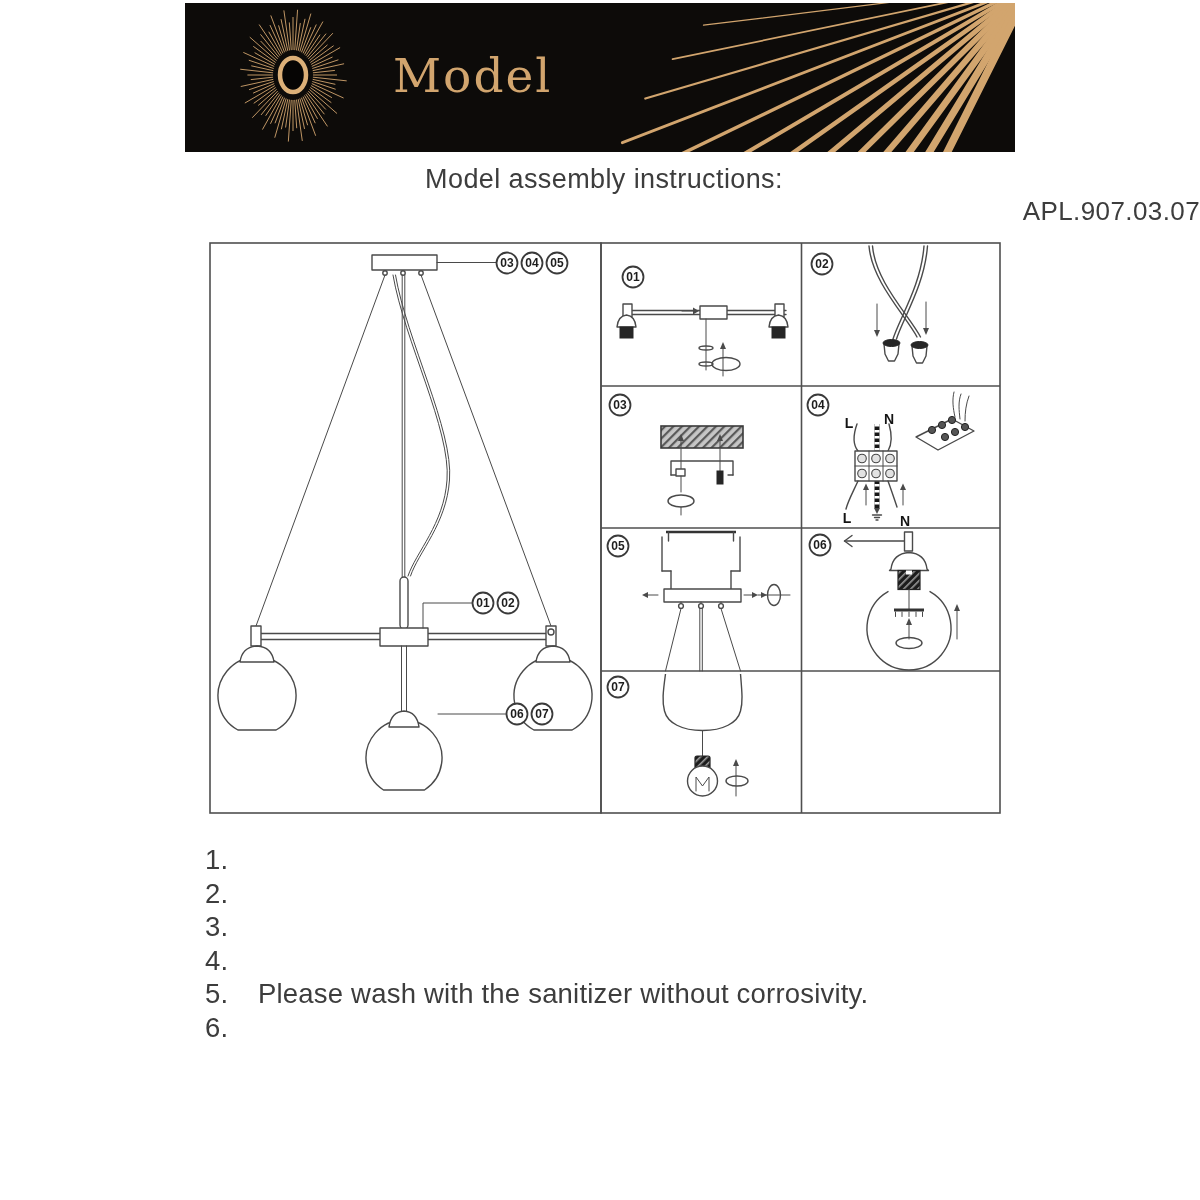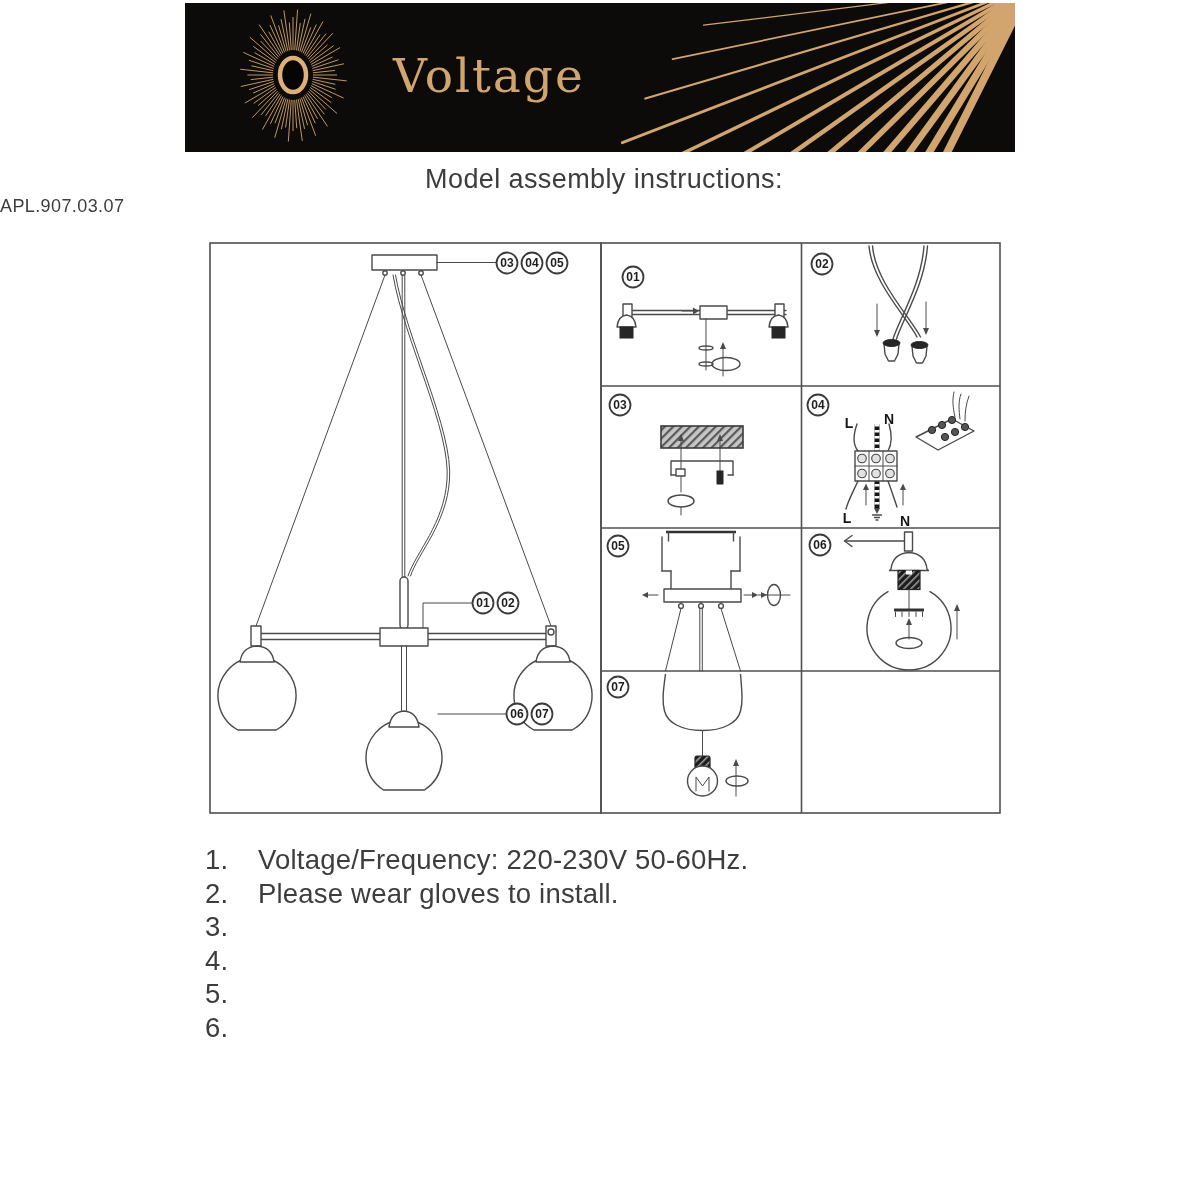--- a/index.html
+++ b/index.html
@@ -13,22 +13,22 @@
   .banner{position:absolute;left:185px;top:3px;width:830px;height:149px;
           background:var(--banner-bg);overflow:hidden;}
   .banner svg{position:absolute;left:0;top:0;width:830px;height:149px;}
   .wordmark{position:absolute;left:208px;top:38px;font-size:47px;line-height:70px;
             color:var(--gold);letter-spacing:2px;font-family:"DejaVu Serif","Liberation Serif",serif;
             font-weight:400;}
 
   
   .title1{position:absolute;left:4px;top:164px;width:100%;text-align:center;
           font-size:27px;color:var(--ink);letter-spacing:.4px;}
-  .title2{position:absolute;left:0;top:196px;width:100%;text-align:left;
-          font-size:18px;color:var(--ink);letter-spacing:.4px;}
+  .title2{position:absolute;left:0;top:196px;width:100%;text-align:right;
+          font-size:26px;color:var(--ink);letter-spacing:.4px;}
 
   
   .diagram{position:absolute;left:205px;top:240px;width:800px;height:575px;}
   .ln{fill:none;stroke:var(--line);stroke-width:1.4;stroke-linecap:round;stroke-linejoin:round;}
   .thin{stroke-width:1;}
   .thick{stroke-width:2.6;stroke:#333;}
   .wf{fill:#ffffff;stroke:var(--line);stroke-width:1.4;stroke-linejoin:round;}
   .df{fill:#262626;stroke:#262626;stroke-width:1;}
   .grid{fill:none;stroke:#4f4f4f;stroke-width:1.6;}
   .badge{fill:#fff;stroke:#3a3a3a;stroke-width:1.8;}
@@ -134,21 +134,21 @@
           <line x1="123.32088886237956" y1="55.93030975783651" x2="147.89784568258267" y2="30.15216550372103" stroke="#d2a56e" stroke-width="0.9"></line>
           <line x1="124.38304088577983" y1="57.66058909122384" x2="142.48733864710397" y2="41.814631883133394" stroke="#d2a56e" stroke-width="0.9"></line>
           <line x1="125.32050807568878" y1="59.50000000000001" x2="148.60996715626683" y2="42.69228066318438" stroke="#d2a56e" stroke-width="0.9"></line>
           <line x1="126.126155740733" y1="61.4345434564825" x2="155.108382579557" y2="44.54125054982126" stroke="#d2a56e" stroke-width="0.9"></line>
           <line x1="126.79385241571816" y1="63.44949641685828" x2="147.54325096038252" y2="54.00929210537793" stroke="#d2a56e" stroke-width="0.9"></line>
           <line x1="127.31851652578136" y1="65.52952387243698" x2="153.41527677570437" y2="56.78876657989262" stroke="#d2a56e" stroke-width="0.9"></line>
           <line x1="127.69615506024417" y1="67.65879555832674" x2="159.08429458898502" y2="60.74057571687812" stroke="#d2a56e" stroke-width="0.9"></line>
           <line x1="127.9238939618349" y1="69.82110643130854" x2="149.90300701636008" y2="67.41745239802654" stroke="#d2a56e" stroke-width="0.9"></line>
         </g>
     </svg>
-    <div class="wordmark">Voltage</div>
+    <div class="wordmark">Model</div>
   </div>
 
   <div class="title1">Model assembly instructions:</div>
   <div class="title2">APL.907.03.07</div>
 
   <svg class="diagram" viewBox="0 0 800 575">
     <defs>
       <pattern id="hatch" patternUnits="userSpaceOnUse" width="6" height="6" patternTransform="rotate(45)">
         <rect width="6" height="6" fill="#c6c6c6"></rect>
           <rect width="2.2" height="6" fill="#5a5a5a"></rect>
@@ -419,32 +419,31 @@
         <ellipse class="ln" cx="532" cy="541" rx="11" ry="5"></ellipse>
         <line class="ln thin" x1="531" y1="556" x2="531" y2="524"></line>
         <path class="ah" d="M 528,526 L 531,519 L 534,526 Z"></path>
       </g>
     </g>
   </svg>
 
   <div class="instr">
     <div class="row">
       <span class="n">1.</span>
-      <span class="t">Voltage/Frequency: 220-230V 50-60Hz.</span>
     </div>
     <div class="row">
       <span class="n">2.</span>
-      <span class="t">Please wear gloves to install.</span>
     </div>
     <div class="row">
       <span class="n">3.</span>
     </div>
     <div class="row">
       <span class="n">4.</span>
     </div>
     <div class="row">
       <span class="n">5.</span>
+      <span class="t">Please wash with the sanitizer without corrosivity.</span>
     </div>
     <div class="row">
       <span class="n">6.</span>
     </div>
   </div>
 </div>
 
 </body></html>

